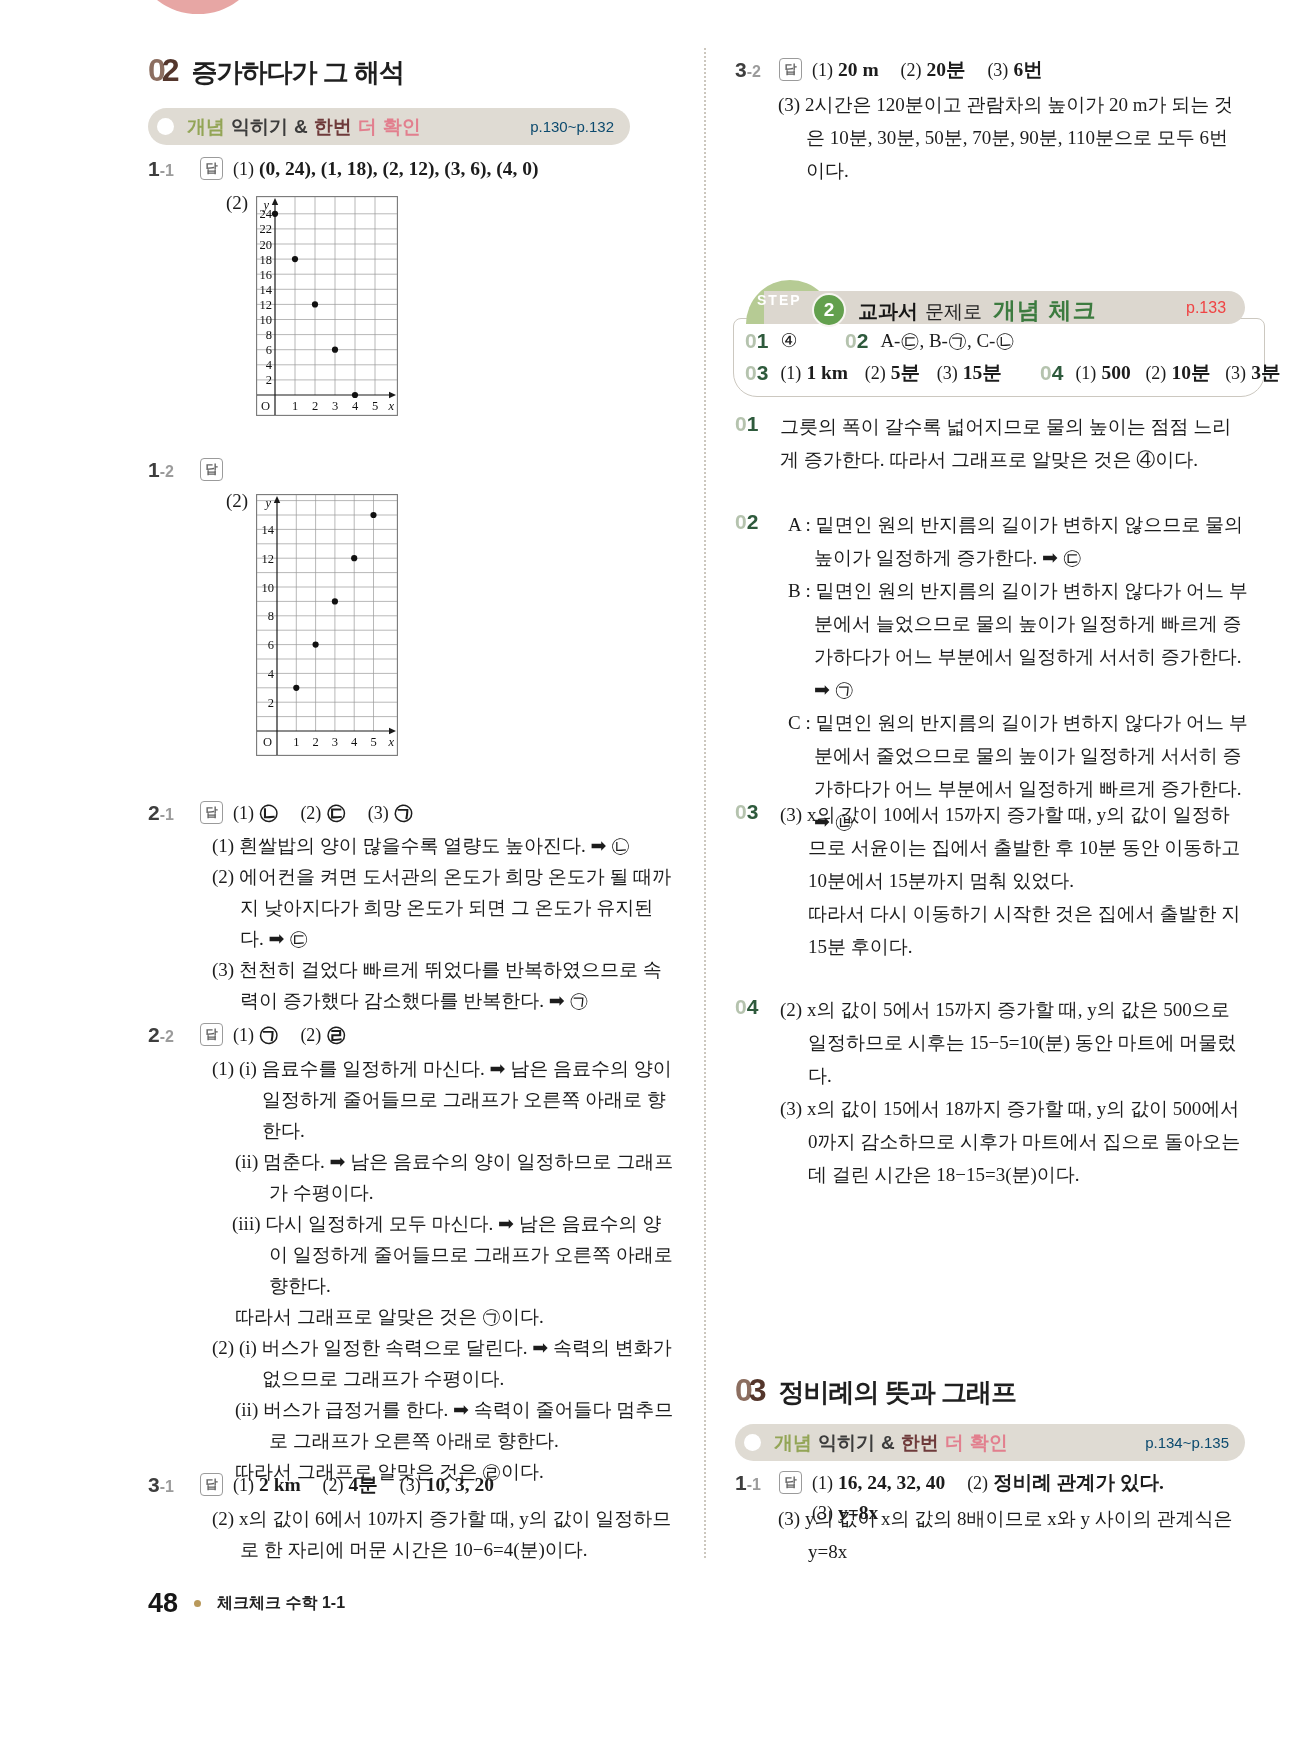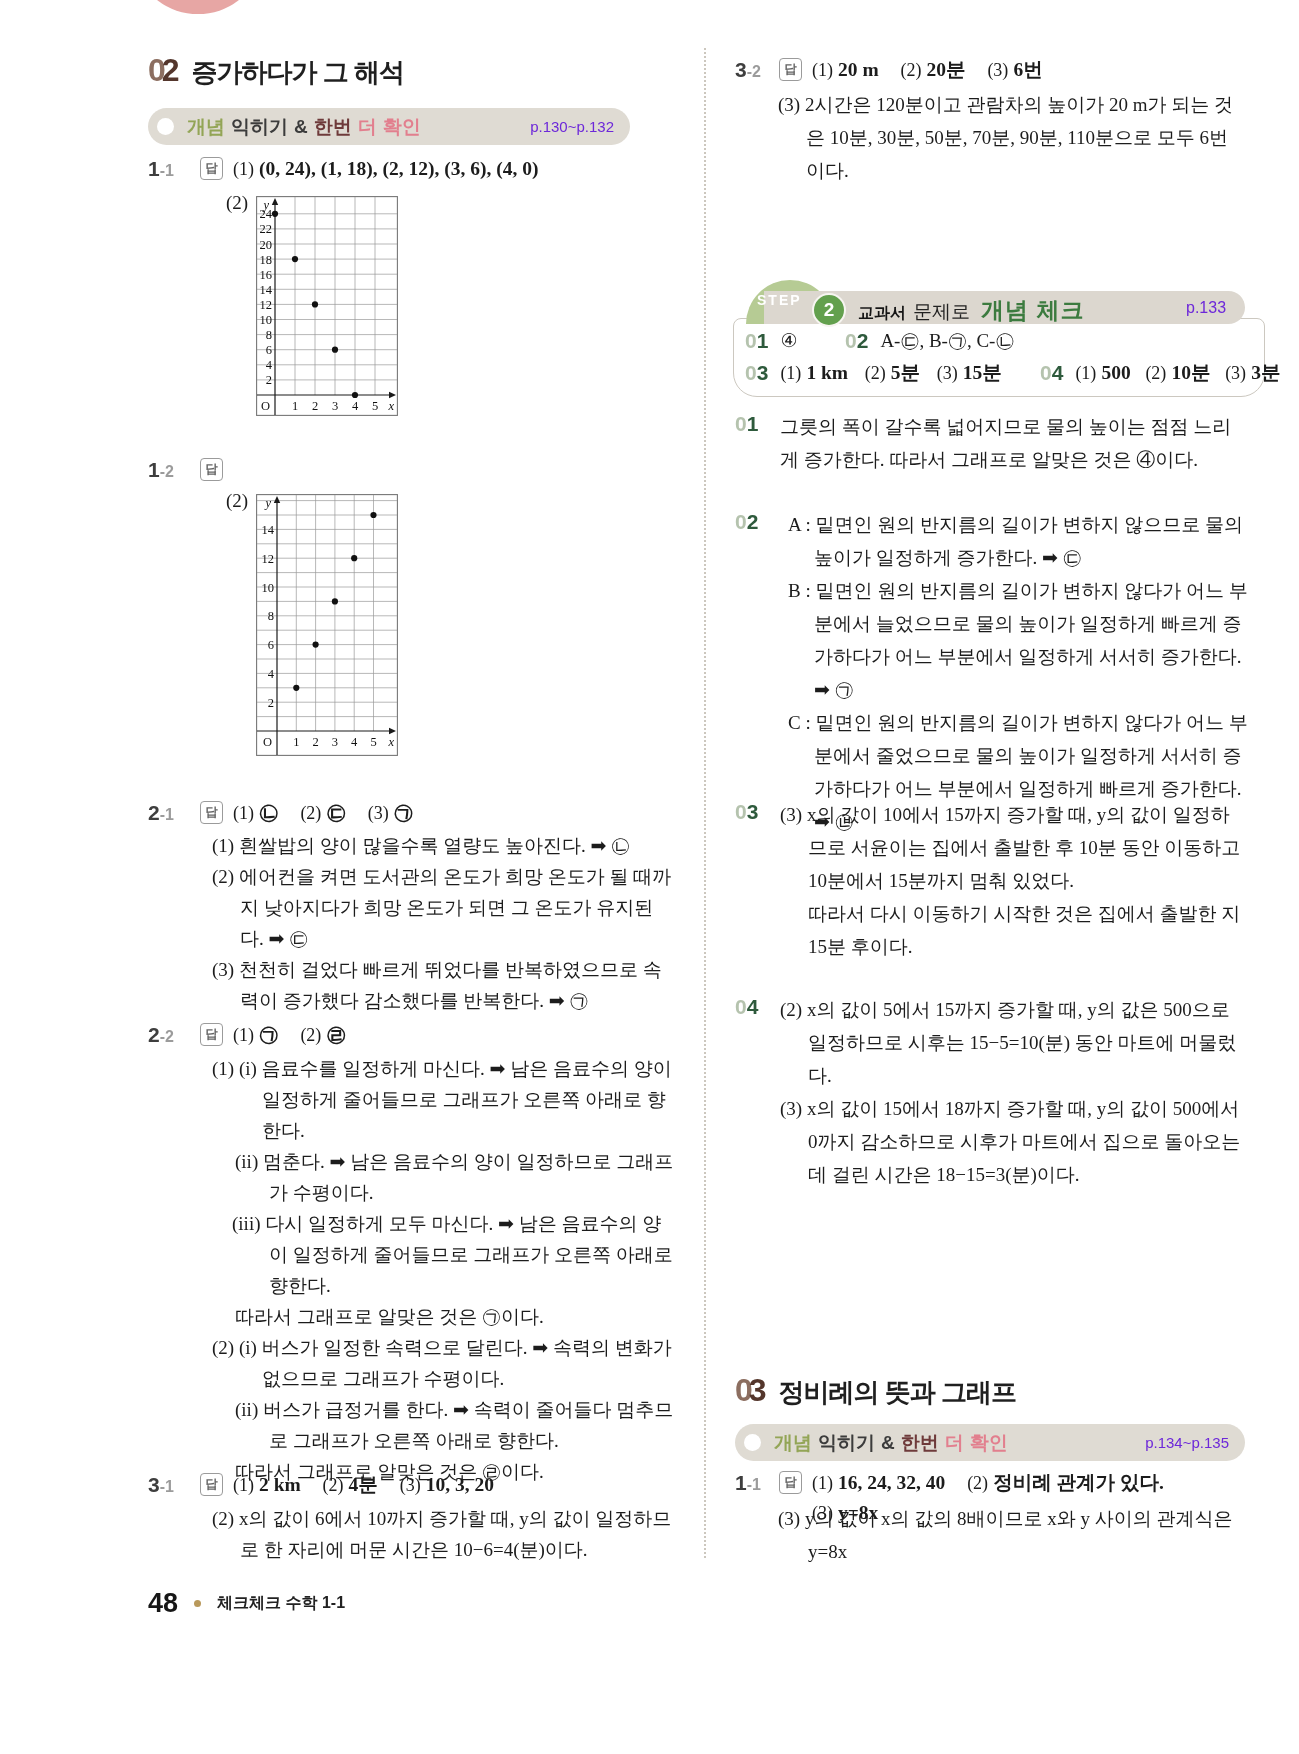--- a/index.html
+++ b/index.html
@@ -18,21 +18,21 @@
   .sec-hdr .ttl{font-size:26px;color:#1f1f1f;letter-spacing:-1px;}
 
   
   .pill{background:#dfdbd3;border-radius:19px;height:37px;display:flex;align-items:center;
         padding:0 16px 0 9px;font-family:"Liberation Sans",sans-serif;font-weight:bold;font-size:19px;box-sizing:border-box;}
   .pill .wdot{width:17px;height:17px;border-radius:50%;background:#fff;margin-right:13px;flex:none;}
   .pill .g{color:#93a556;margin-right:6px;}
   .pill .d{color:#3c3c3c;margin-right:6px;}
   .pill .m{color:#6e3a3a;margin-right:6px;}
   .pill .p{color:#e27f8e;margin-right:6px;}
-  .pill .pg{margin-left:auto;font-weight:normal;font-size:15px;color:#6d28d9;}
+  .pill .pg{margin-left:auto;font-weight:normal;font-size:15px;color:#0c4a6e;}
 
   
   .prow{display:flex;align-items:flex-start;line-height:29px;}
   .plab{font-family:"Liberation Sans",sans-serif;font-weight:bold;flex:none;width:52px;}
   .plab .pn{font-size:21px;color:#3e3e3e;}
   .plab .ps{font-size:16px;color:#9b9b9b;}
   .abadge{flex:none;width:21px;height:21px;border:1.6px solid #9b9b9b;border-radius:4px;color:#666;
           font-family:"Liberation Sans",sans-serif;font-size:12.5px;font-weight:bold;
           display:flex;align-items:center;justify-content:center;margin:3px 10px 0 0;}
   .ansline{font-size:19.5px;}
@@ -62,24 +62,24 @@
   .sumbox{left:733px;top:318px;width:530px;height:77px;border:1.4px solid #ccc8c0;
           border-radius:8px 8px 24px 24px;background:#fff;}
   .step-dome{left:746px;top:280px;width:88px;height:44px;background:#b6cb94;border-radius:88px 88px 0 0;}
   .step-bar{left:764px;top:291px;width:481px;height:33px;background:#dcd7cf;border-radius:0 17px 17px 0;}
   .step-word{left:757px;top:292px;color:#fff;font-family:"Liberation Sans",sans-serif;
              font-weight:bold;font-size:14px;letter-spacing:2px;}
   .step-circle{left:812px;top:293px;width:30px;height:30px;border-radius:50%;background:#63a04e;
                border:2.5px solid #f7f5f1;box-sizing:content-box;display:flex;align-items:center;justify-content:center;
                color:#fff;font-family:"Liberation Sans",sans-serif;font-weight:bold;font-size:19px;}
   .step-texts{left:858px;top:295px;display:flex;align-items:baseline;gap:7px;font-family:"Liberation Sans",sans-serif;}
-  .step-t1{font-weight:bold;font-size:16px;color:#151515;}
+  .step-t1{font-weight:bold;font-size:20px;color:#151515;}
   .step-t2{font-size:19px;color:#222;}
   .step-t3{font-weight:bold;font-size:23px;color:#3c7b3f;letter-spacing:1px;margin-left:4px;}
-  .step-page{left:1186px;top:299px;font-family:"Liberation Sans",sans-serif;font-size:16px;color:#6d28d9;}
+  .step-page{left:1186px;top:299px;font-family:"Liberation Sans",sans-serif;font-size:16px;color:#ef4444;}
 
   .srow{display:flex;align-items:flex-start;line-height:28px;}
   .srow .vals{font-size:19px;margin-left:12px;}
 
   
   .footer{display:flex;align-items:center;gap:16px;}
   .footer .fnum{font-family:"Liberation Sans",sans-serif;font-weight:bold;font-size:27px;color:#161616;}
   .footer .fdot{width:7px;height:7px;border-radius:50%;background:#b9995b;}
   .footer .flab{font-family:"Liberation Sans",sans-serif;font-weight:bold;font-size:16px;color:#222;}
 </style>

